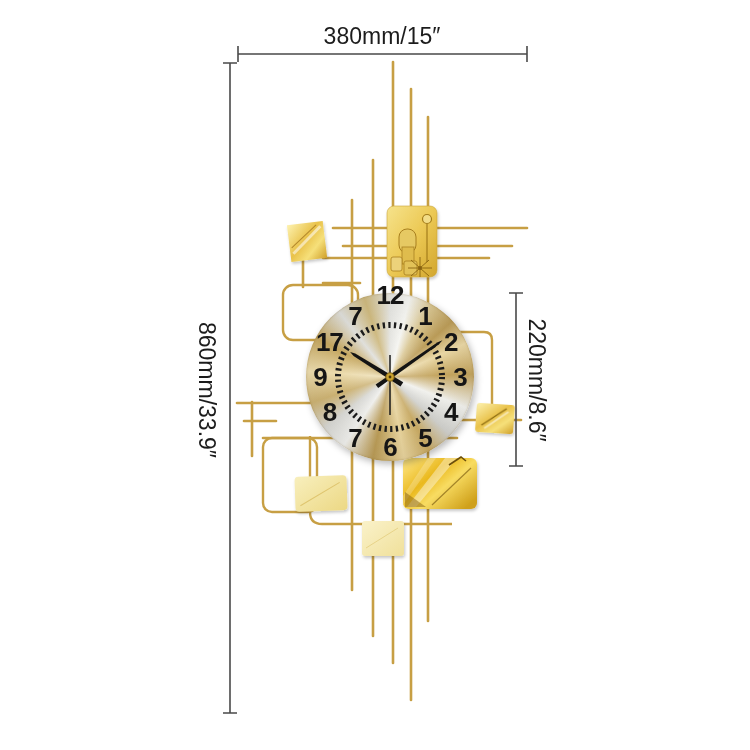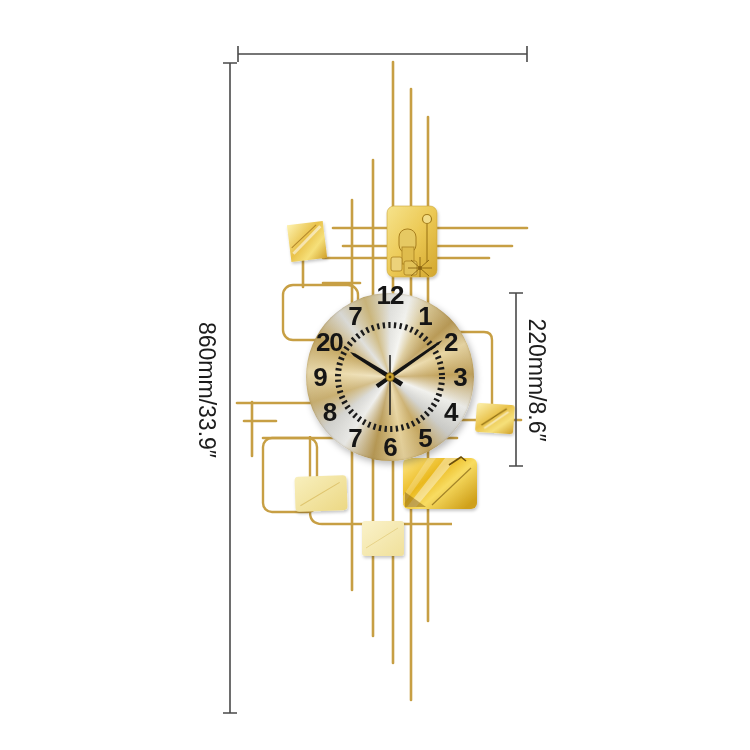--- a/index.html
+++ b/index.html
@@ -149,21 +149,21 @@
         <span class="numeral" style="left: 84px; top: 2px;">12</span>
         <span class="numeral" style="left: 119px; top: 23.3782px;">1</span>
         <span class="numeral" style="left: 144.622px; top: 49px;">2</span>
         <span class="numeral" style="left: 154px; top: 84px;">3</span>
         <span class="numeral" style="left: 144.622px; top: 119px;">4</span>
         <span class="numeral" style="left: 119px; top: 144.622px;">5</span>
         <span class="numeral" style="left: 84px; top: 154px;">6</span>
         <span class="numeral" style="left: 49px; top: 144.622px;">7</span>
         <span class="numeral" style="left: 23.3782px; top: 119px;">8</span>
         <span class="numeral" style="left: 14px; top: 84px;">9</span>
-        <span class="numeral" style="left: 23.3782px; top: 49px;">20</span>
+        <span class="numeral" style="left: 23.3782px; top: 49px;">17</span>
         <span class="numeral" style="left: 49px; top: 23.3782px;">7</span>
       </div>
     <svg class="hands-svg" width="168" height="168">
       <circle cx="84" cy="84" r="52" fill="none" stroke="#1b1b1b" stroke-width="6" stroke-dasharray="2.3 3.35"></circle>
       <g transform="rotate(302 84 84)">
         <polygon points="81.4,98 86.6,98 85.6,42 84,37 82.4,42" fill="#141414"></polygon>
       </g>
       <g transform="rotate(55 84 84)">
         <polygon points="81.8,100 86.2,100 85.2,25 84,20 82.8,25" fill="#141414"></polygon>
       </g>
@@ -176,16 +176,17 @@
   </div>
 
   <svg class="layer" viewBox="0 0 750 750" style="pointer-events:none;">
     <g stroke="#4a4a4a" stroke-width="1.6" fill="none">
       <path d="M238,46 V62 M238,54 H527 M527,46 V62"></path>
       <path d="M223,63 H237 M230,63 V713 M223,713 H237"></path>
       <path d="M509,293 H523 M516,293 V466 M509,466 H523"></path>
     </g>
   </svg>
 
+  <div class="dim-label top">380mm/15″</div>
   <div class="dim-label left">860mm/33.9″</div>
   <div class="dim-label right">220mm/8.6″</div>
 
 </div>
 
 </body></html>

